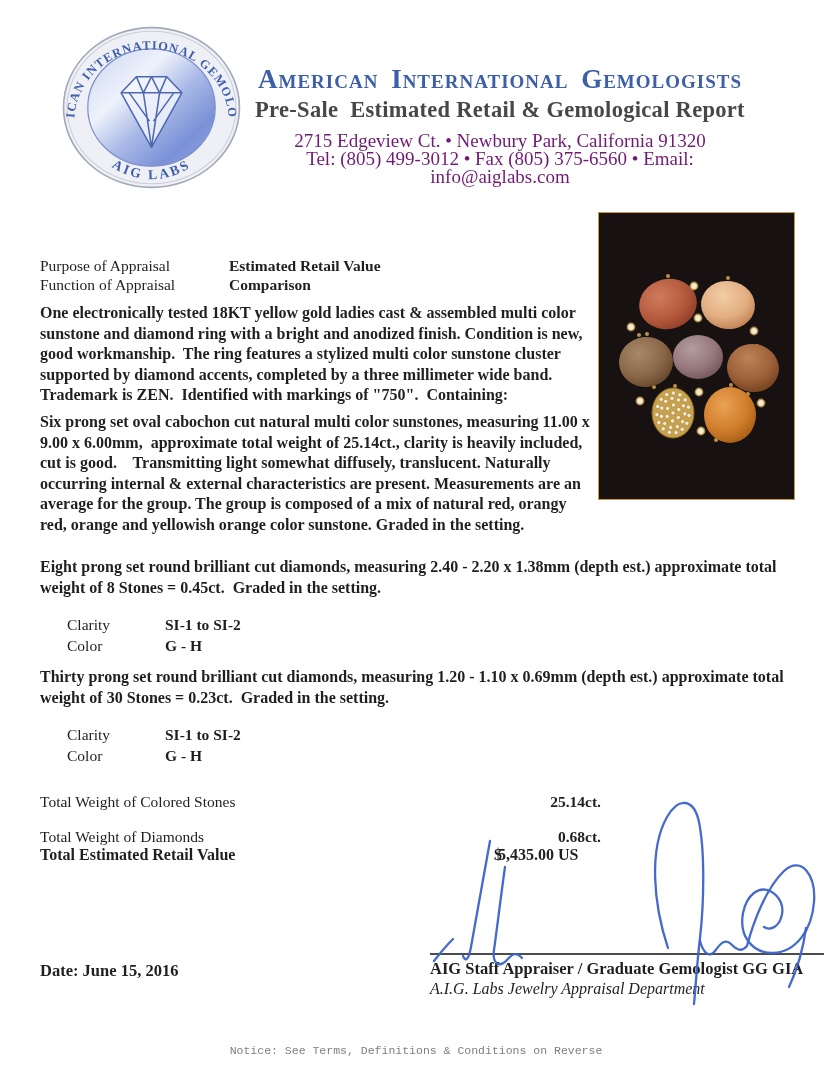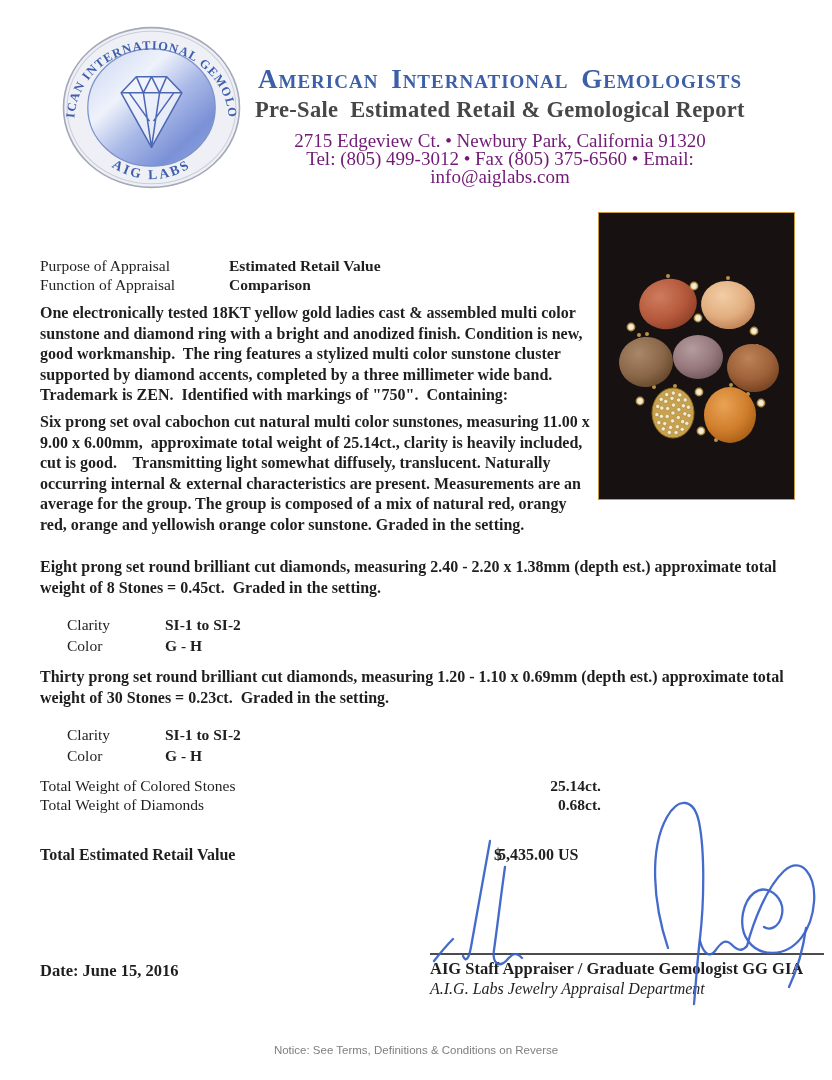--- a/index.html
+++ b/index.html
@@ -14,36 +14,36 @@
   .addr{font-size:19px;color:#701a75;line-height:18px;}
   .addr1{margin-top:9px;}
   
   .para{font-size:16px;line-height:20.6px;white-space:pre-wrap;font-weight:bold;}
   .kv{display:flex;font-size:15.5px;line-height:19px;gap:32px;}
   .kv .k{width:157px;flex:none;}
   .kv .v{font-weight:bold;}
   .cl{display:flex;font-size:15.5px;line-height:19px;}
   .cl .k{width:98px;flex:none;}
   .cl .v{font-weight:bold;}
-  .totrow{display:flex;justify-content:space-between;font-size:15.5px;line-height:18.8px;}
+  .totrow{display:flex;justify-content:space-between;font-size:15.5px;line-height:18.8px;margin-top:16px;}
   .totrow .v{font-weight:bold;}
   .retail-label{font-size:16px;font-weight:bold;}
   .dollar{font-size:16px;font-weight:bold;}
   .retail-val{font-size:16px;font-weight:bold;}
   
   .photo{position:absolute;left:598px;top:212px;width:197px;height:288px;background:#171211;
          border:1px solid #c9993f;box-sizing:border-box;}
   .photo svg{display:block;width:195px;height:286px;}
   
   .sigline{position:absolute;left:430px;top:953px;width:394px;border-top:2px solid #4c4c4c;height:0;}
   .date{font-size:16.5px;font-weight:bold;}
   .appr{font-size:16.5px;font-weight:bold;line-height:19px;}
   .dept{font-size:16px;font-style:italic;line-height:19px;}
   .notice{position:absolute;left:0;top:1044px;width:832px;text-align:center;
-          font-family:Liberation Sans, sans-serif;font-size:11.5px;color:#7f7f7f;}
+          font-family:Liberation Mono, monospace;font-size:11.5px;color:#7f7f7f;}
   .sig-overlay{position:absolute;left:0;top:0;width:832px;height:1080px;pointer-events:none;}
   .sig-overlay path{fill:none;stroke:currentColor;stroke-width:2.3;stroke-linecap:round;opacity:.95;}
 </style>
 </head>
 <body>
 
 <div class="page">
 
   <svg class="logo" viewBox="0 0 177 161" style="color: rgb(62, 94, 174);">
     <defs>

